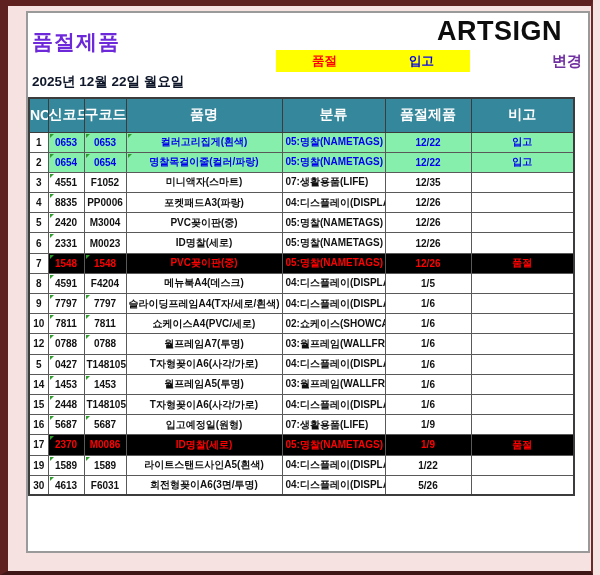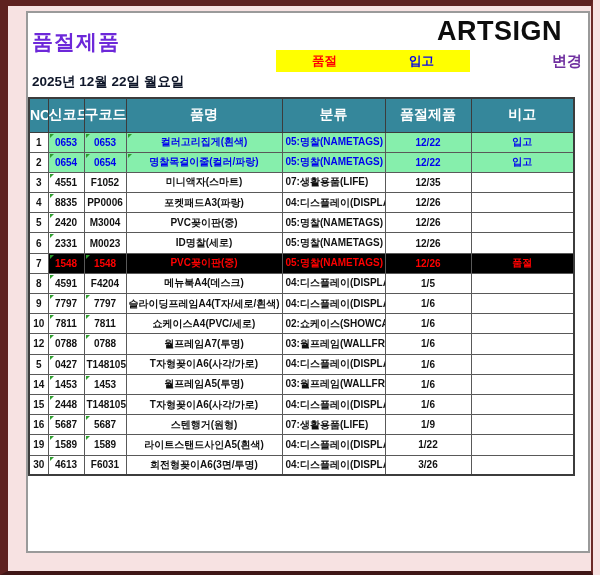--- a/index.html
+++ b/index.html
@@ -234,39 +234,48 @@
             <td>T148105</td>
             <td>T자형꽂이A6(사각/가로)</td>
             <td>04:디스플레이(DISPLAY)</td>
             <td>1/6</td>
             <td></td>
           </tr>
           <tr class="normal">
             <td>16</td>
             <td><span class="tri"></span>5687</td>
             <td><span class="tri"></span>5687</td>
-            <td>스텐행거(원형)</td>
+            <td>입고예정일(원형)</td>
             <td>07:생활용품(LIFE)</td>
             <td>1/9</td>
             <td></td>
+          </tr>
+          <tr class="soldout">
+            <td>17</td>
+            <td><span class="tri"></span>2370</td>
+            <td>M0086</td>
+            <td>ID명찰(세로)</td>
+            <td>05:명찰(NAMETAGS)</td>
+            <td>1/9</td>
+            <td>품절</td>
           </tr>
           <tr class="normal">
             <td>19</td>
             <td><span class="tri"></span>1589</td>
             <td><span class="tri"></span>1589</td>
             <td>라이트스탠드사인A5(흰색)</td>
             <td>04:디스플레이(DISPLAY)</td>
             <td>1/22</td>
             <td></td>
           </tr>
           <tr class="normal">
             <td>30</td>
             <td><span class="tri"></span>4613</td>
             <td>F6031</td>
             <td>회전형꽂이A6(3면/투명)</td>
             <td>04:디스플레이(DISPLAY)</td>
-            <td>3/26</td>
+            <td>5/26</td>
             <td></td>
           </tr>
         </tbody>
     </table>
   </div>
 </div>
 
 </body></html>

